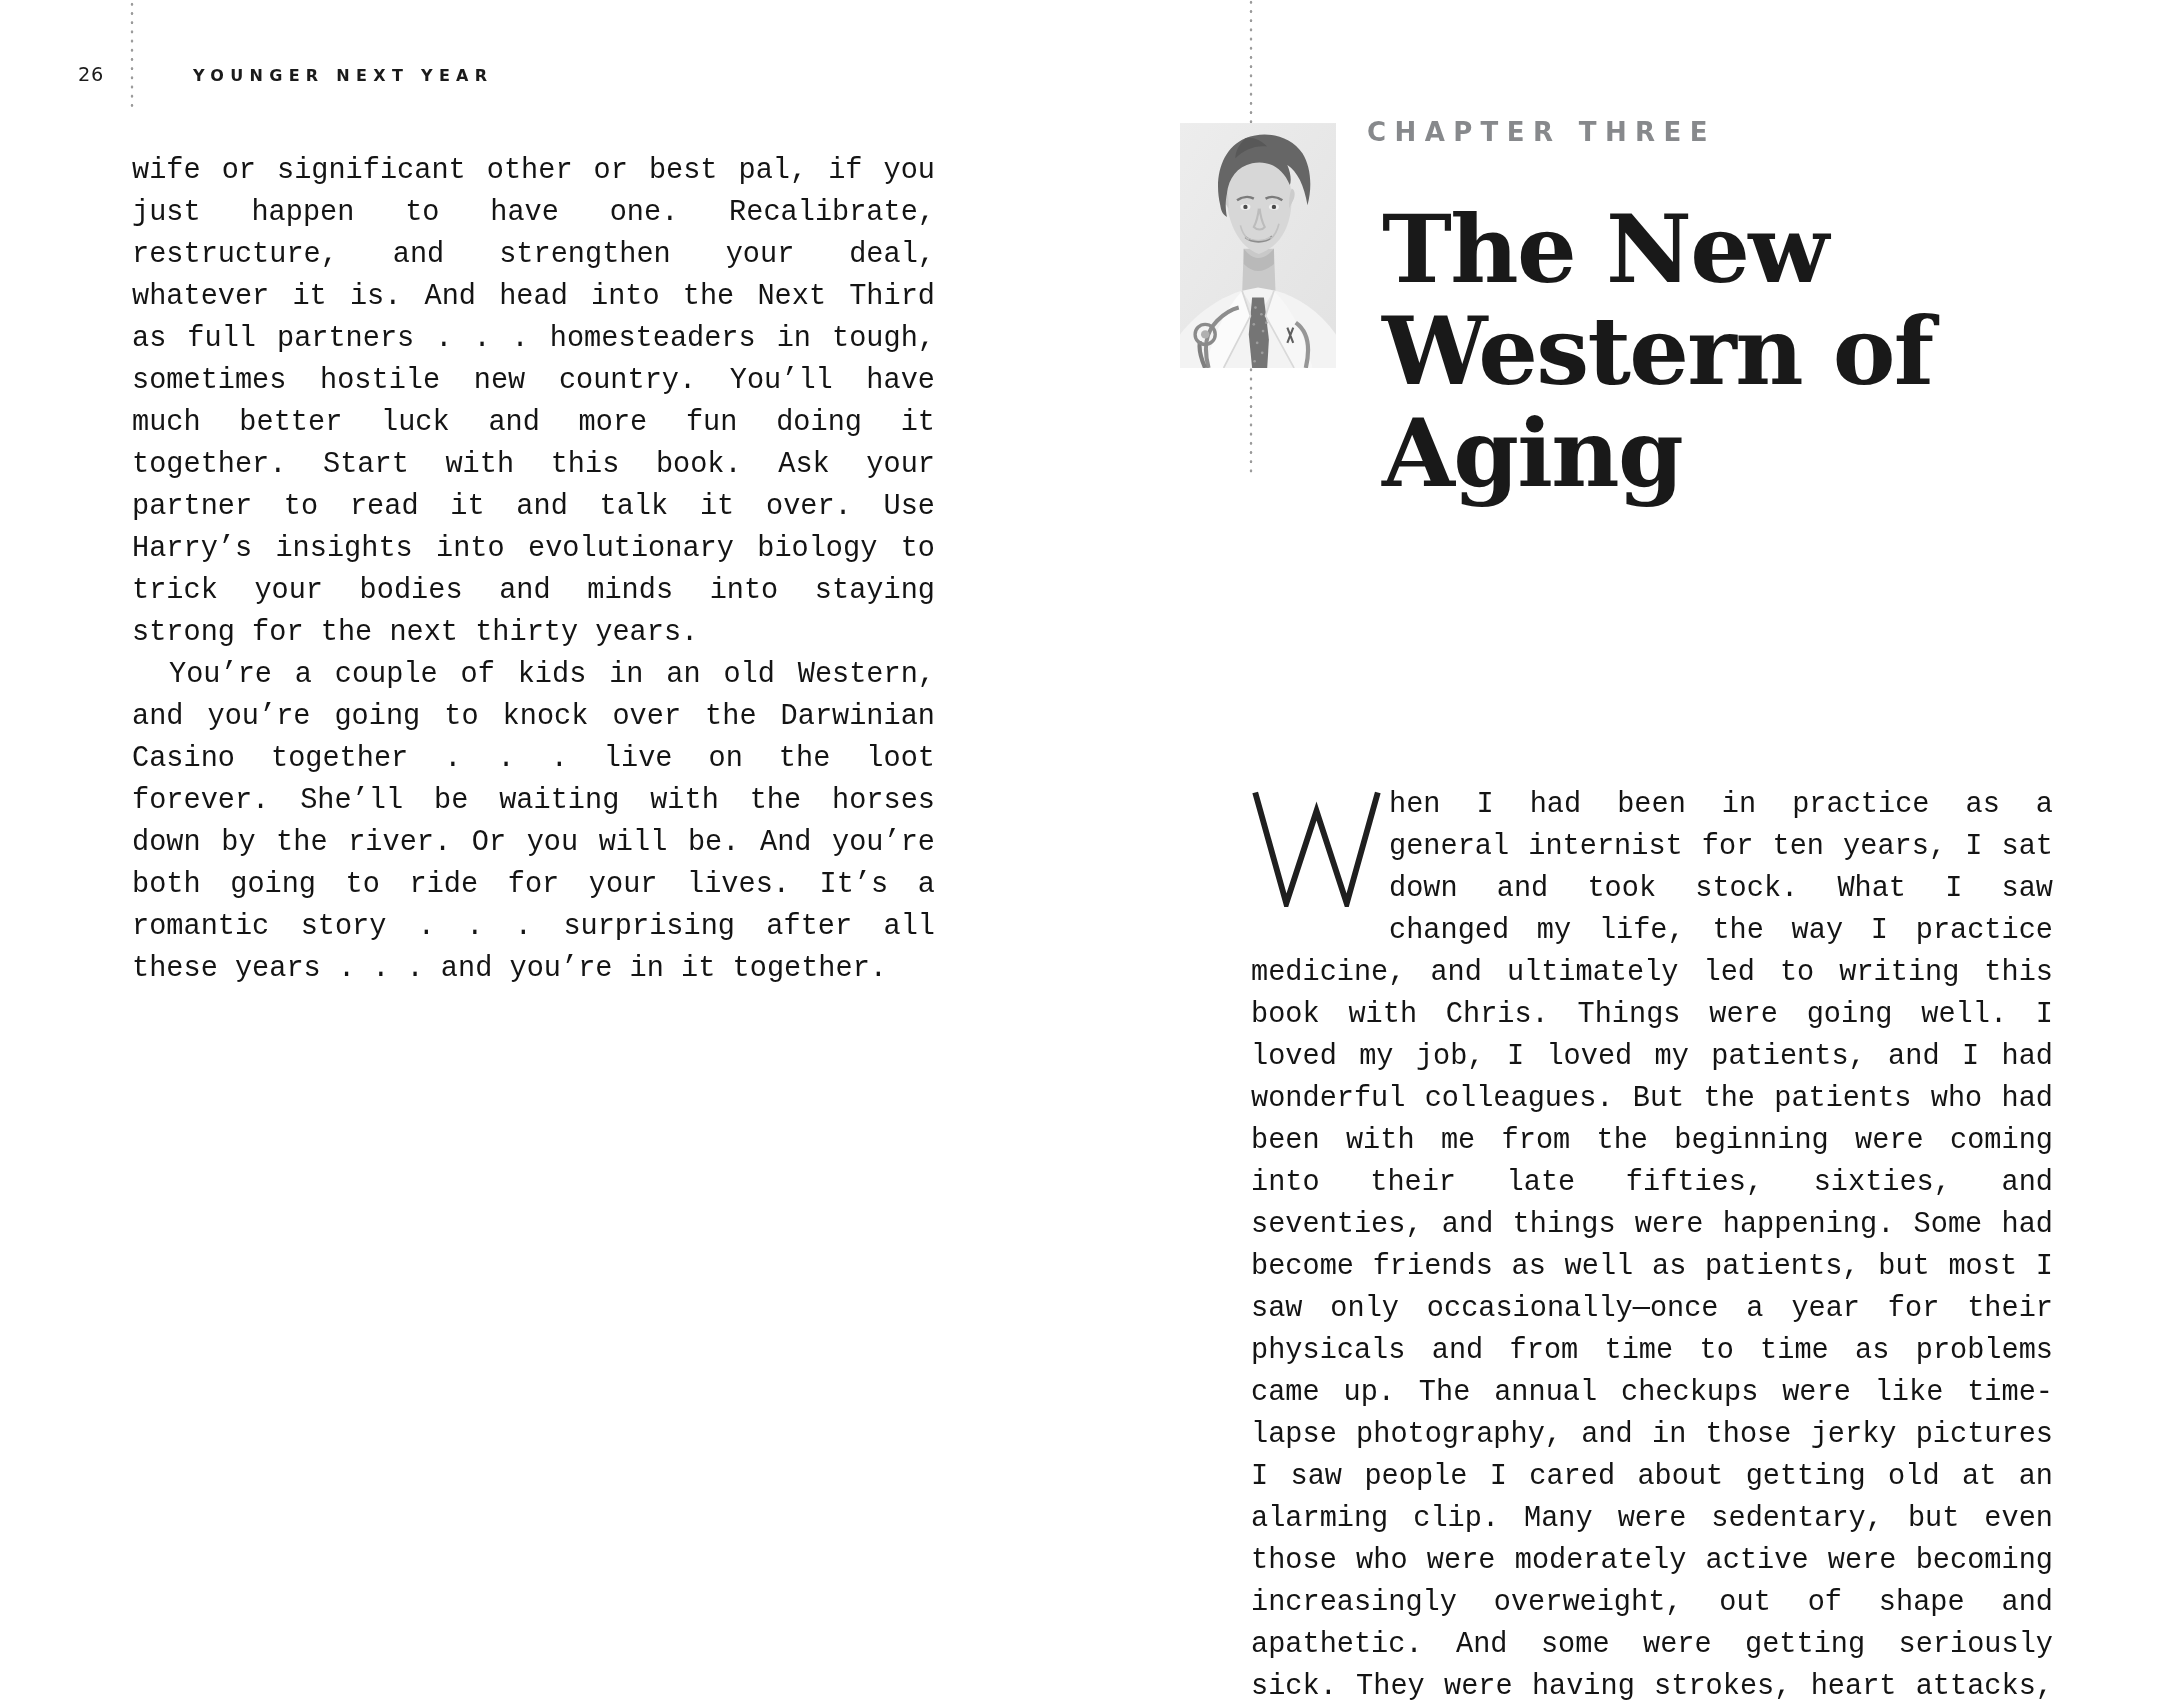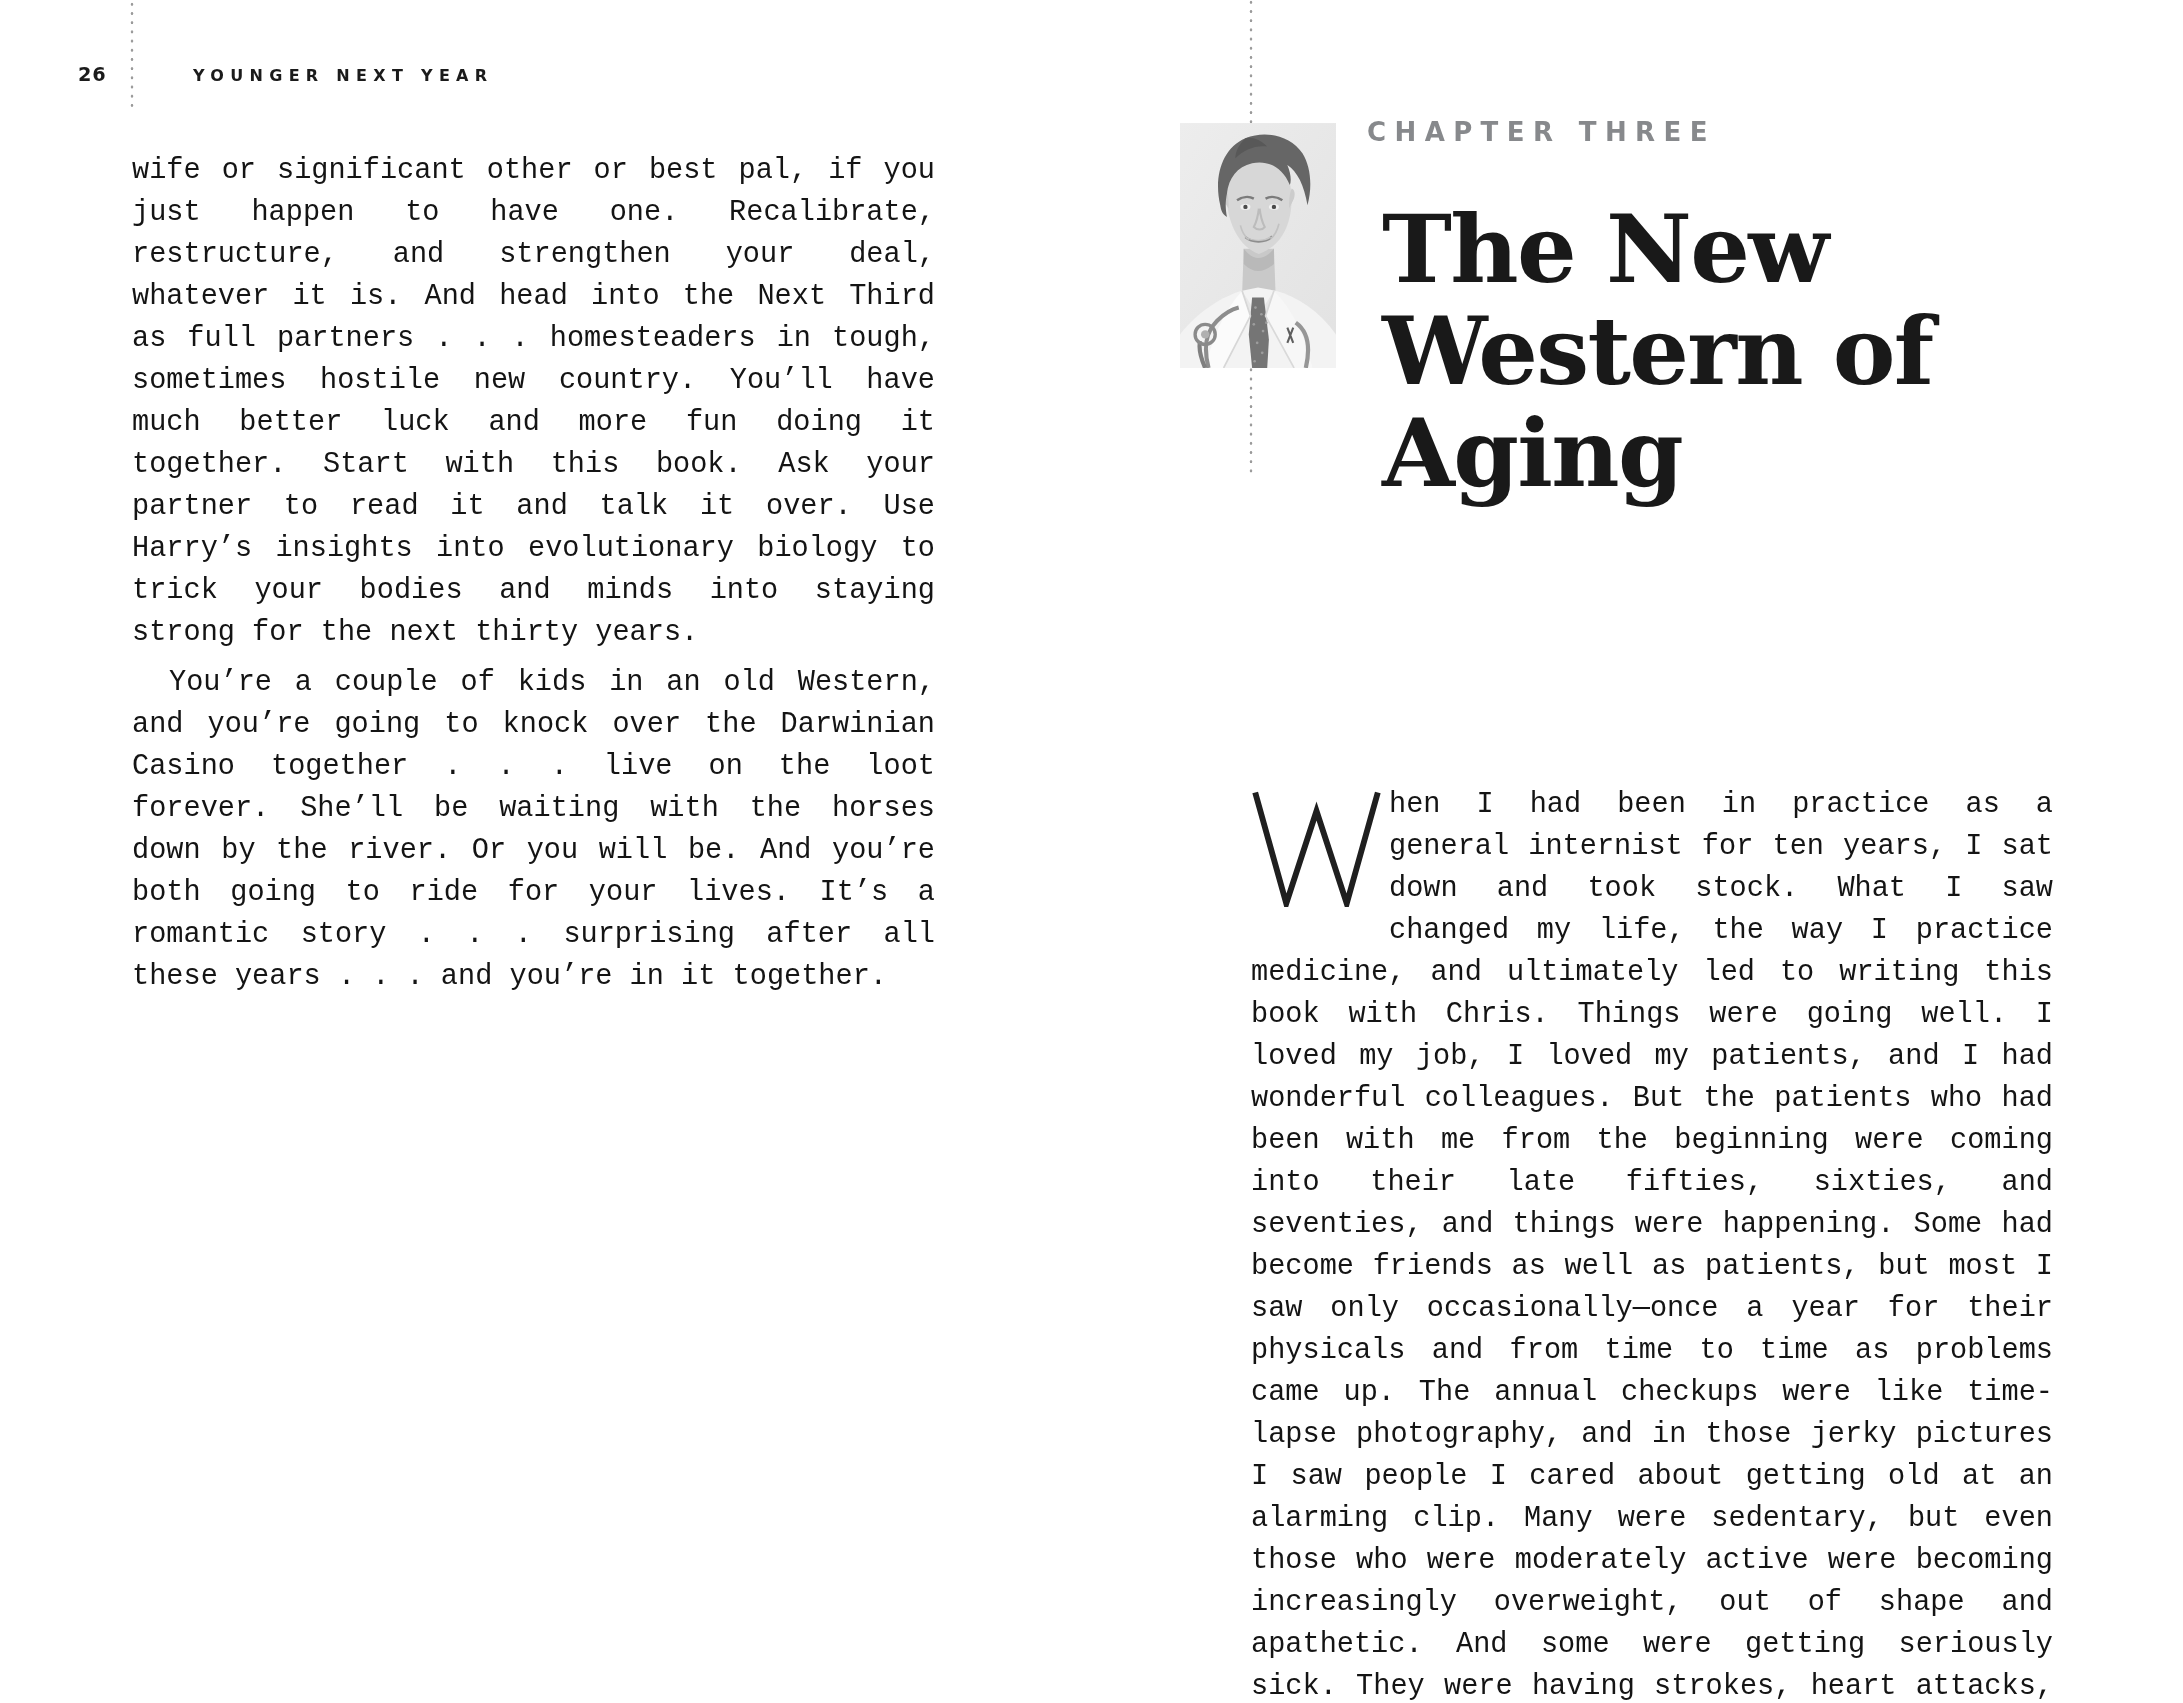--- a/index.html
+++ b/index.html
@@ -21,39 +21,39 @@
     background-size:4.2px 9.2px;
     background-repeat:repeat-y;
   }
   #left-dotted{left:130px;top:1.7px;height:106px;}
   #right-dotted{left:1249px;top:0px;height:475px;}
 
   
   #page-number{
     left:78px;top:65px;
     font-family:"DejaVu Sans", sans-serif;
-    font-weight:bold;font-size:19.3px;line-height:19.3px;
+    font-weight:normal;font-size:19.3px;line-height:19.3px;
     letter-spacing:0.8px;color:#1b1b1b;
   }
   #running-title{
     left:159px;top:67px;
     font-family:"DejaVu Sans", sans-serif;
     font-weight:bold;font-size:16px;line-height:17.6px;
     letter-spacing:6.3px;color:#1b1b1b;margin-left:34px;
   }
 
   
   #left-body{
     left:132px;top:150px;width:803px;
     font-size:28.6px;line-height:42px;
     text-align:justify;
     color:#141414;
   }
   #left-body p{margin:0;padding:0;}
-  #left-body p.indented{text-indent:37px;margin-top:8px;}
+  #left-body p.indented{text-indent:37px;}
 
   
   #chapter-label{
     left:1367px;top:121px;
     font-family:"DejaVu Sans", sans-serif;
     font-weight:bold;font-size:26px;line-height:23.5px;
     letter-spacing:8.4px;color:#87898c;text-align:center;
   }
   #chapter-title{
     left:1364px;top:180px;width:756px;

